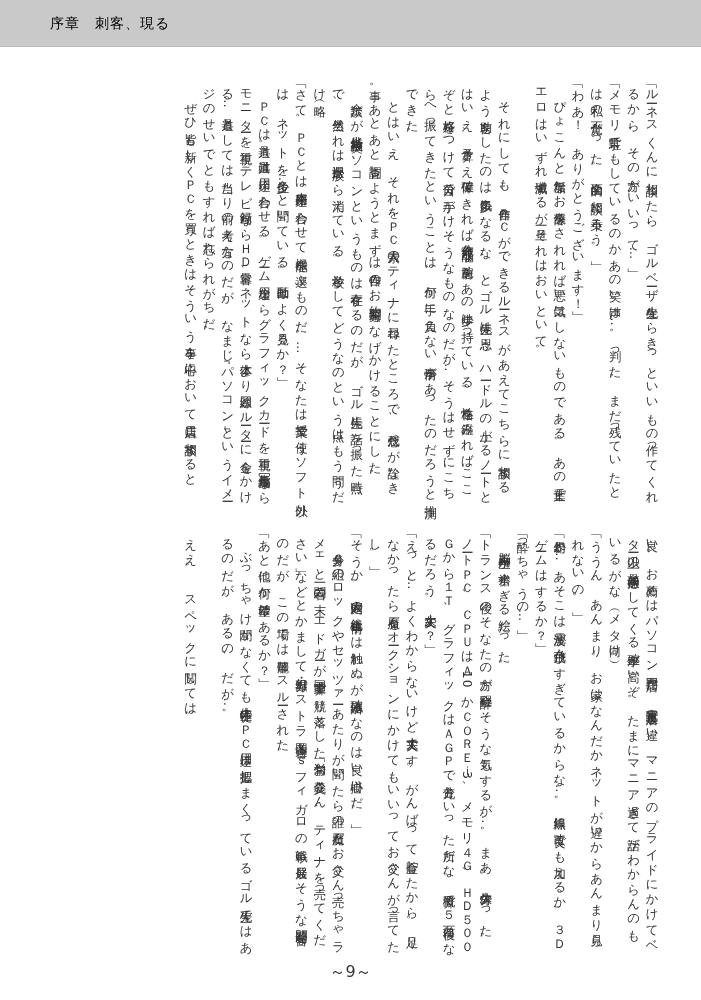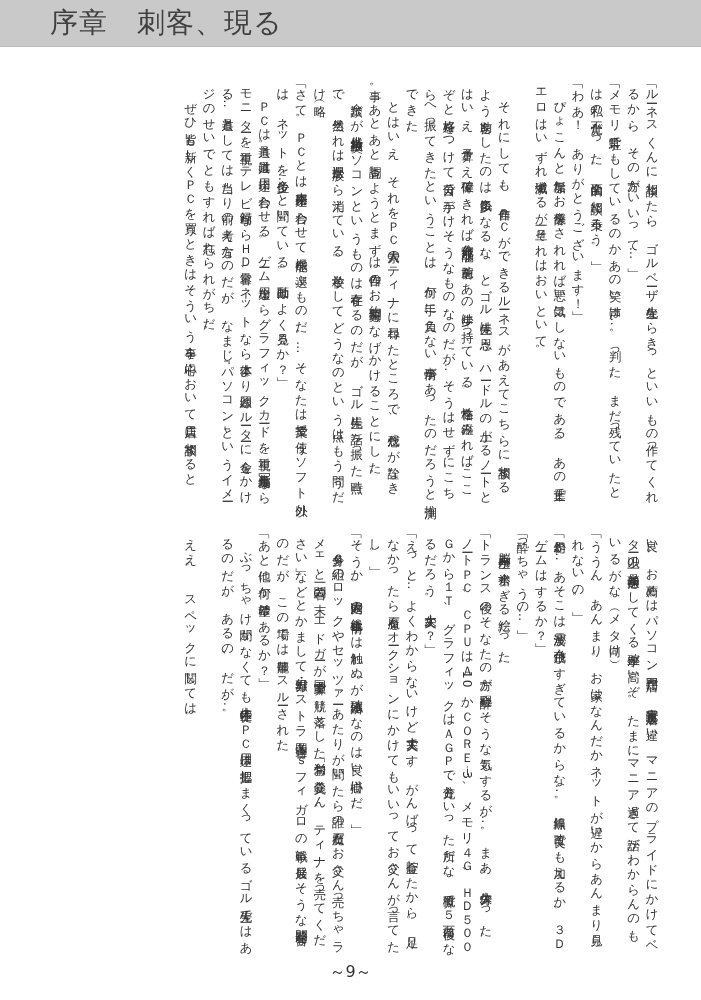--- a/index.html
+++ b/index.html
@@ -21,23 +21,23 @@
       top: 0;
       width: 701px;
       height: 46px;
       background: #c9c9c9;
       border-bottom: 1px solid #bdbdbd;
     }
     .chapter-title {
       position: absolute;
       left: 50px;
       top: 9px;
-      font-size: 28px;
+      font-size: 14px;
       line-height: 28px;
-      color: #404040;
+      color: #000000;
       letter-spacing: 1px;
       white-space: pre;
     }
     .text-block {
       position: absolute;
       right: 40px;
       width: 625px;
       writing-mode: vertical-rl;
       font-size: 12.4px;
       line-height: 18.45px;

